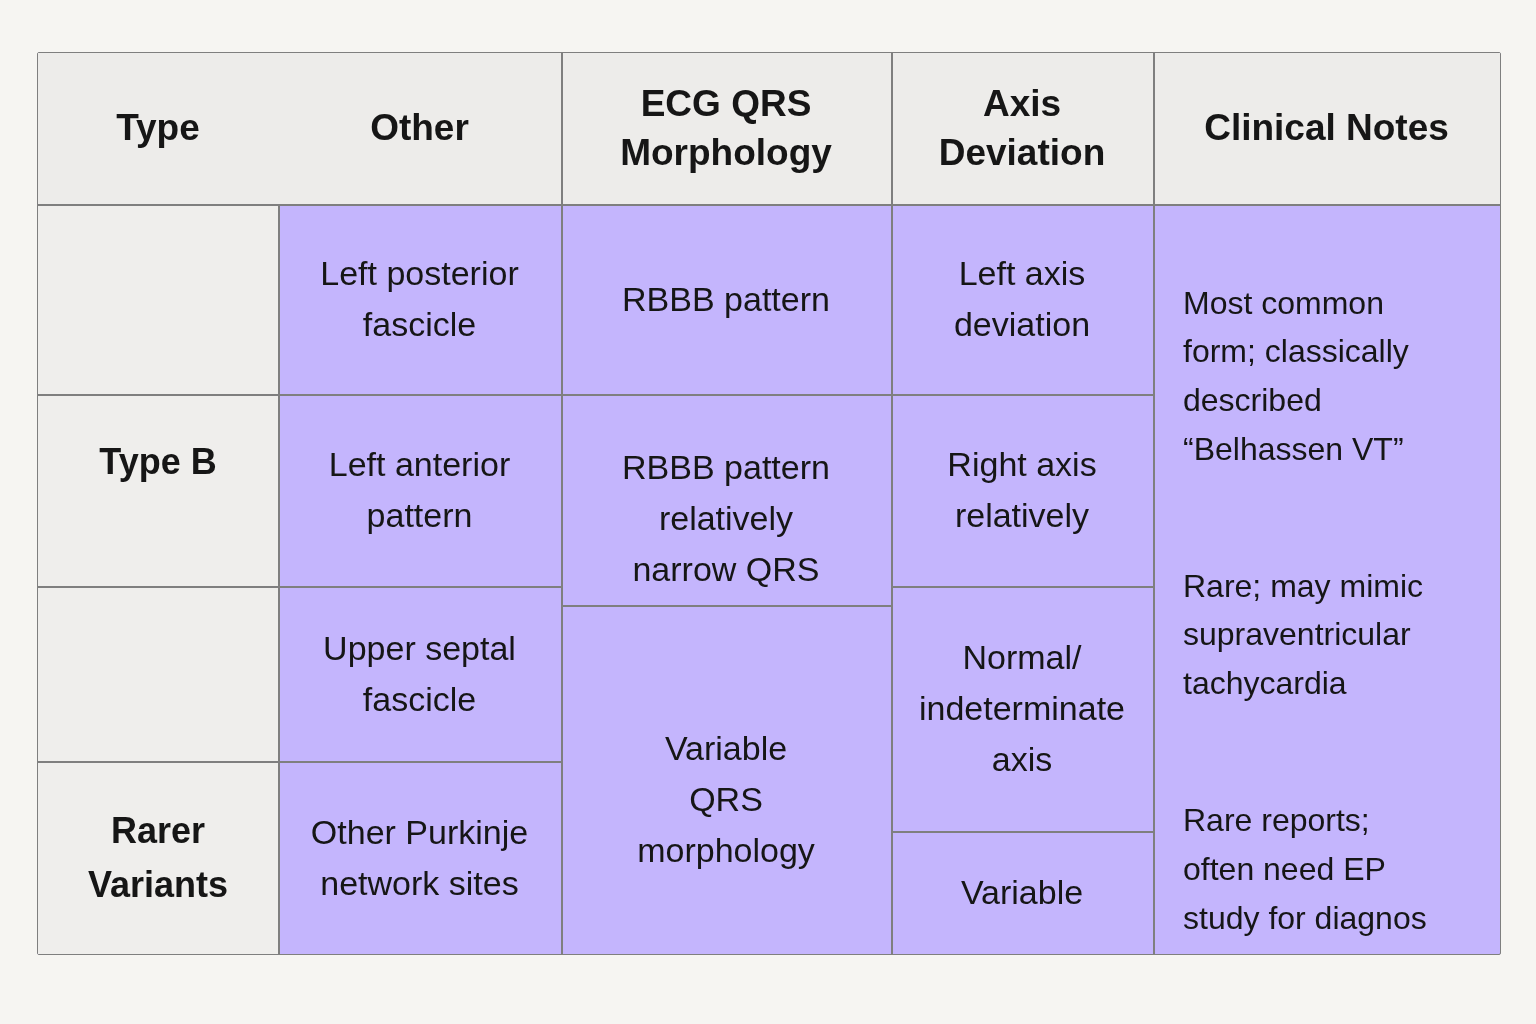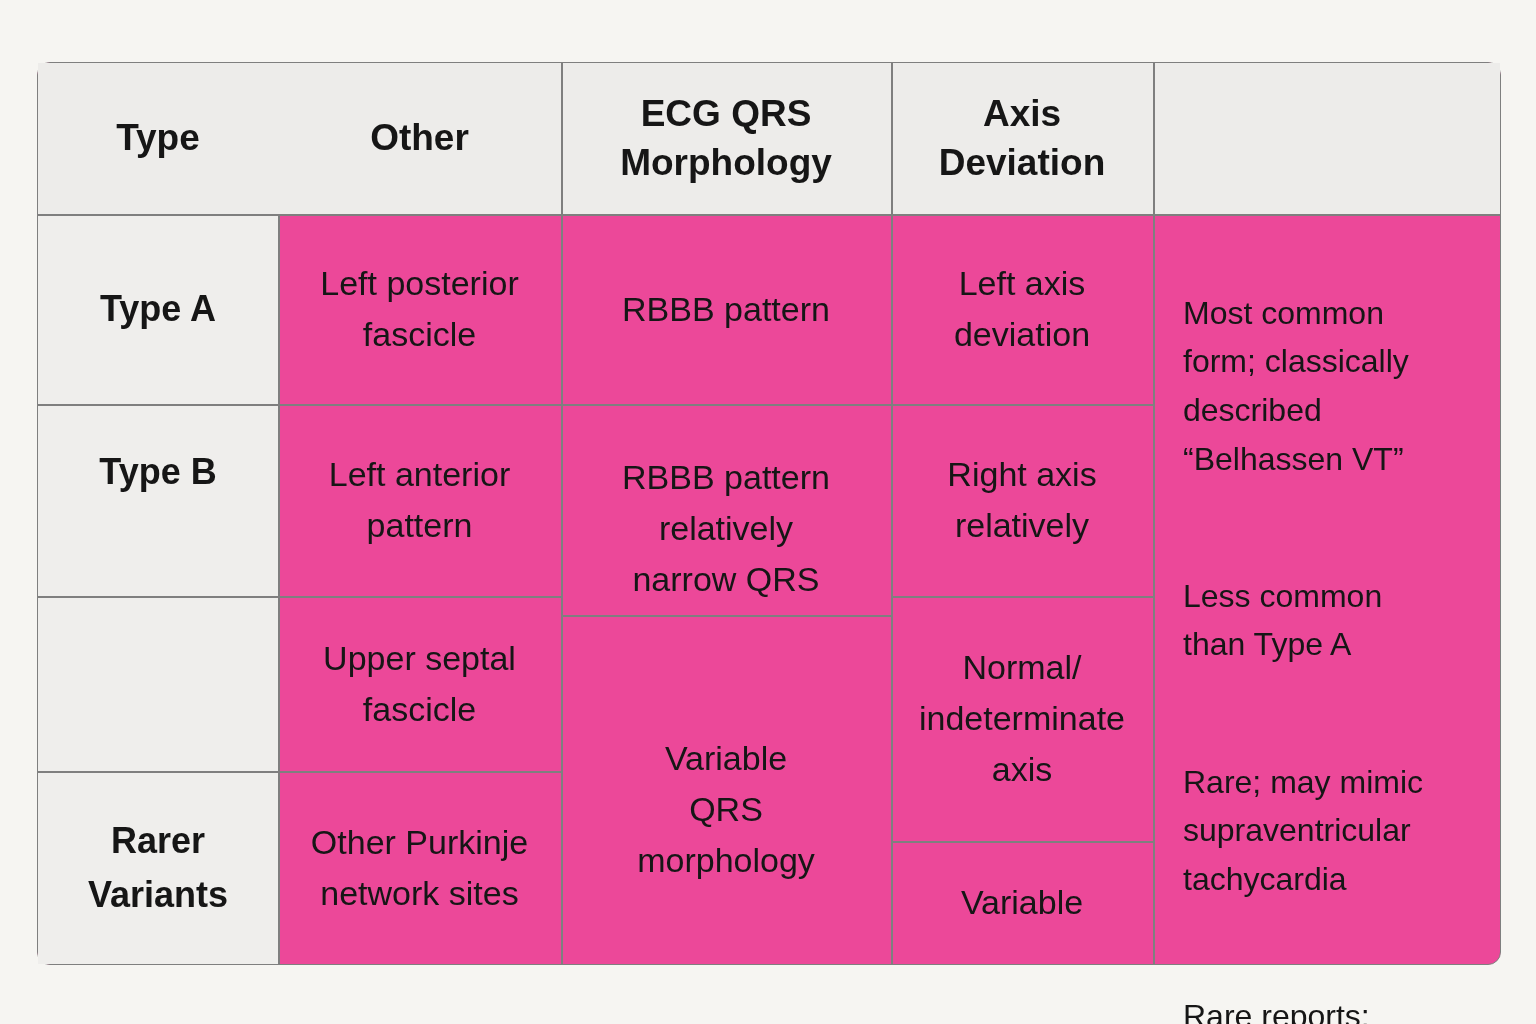--- a/index.html
+++ b/index.html
@@ -6,25 +6,25 @@
   .page{
     position:relative;
     width:1536px;height:1024px;
     background:#f6f5f2;
     overflow:hidden;
     font-family:"Liberation Sans", sans-serif;
     color:#161616;
   }
   .table{
     position:absolute;
-    left:37px;top:62px;
+    left:37px;top:52px;
     width:1462px;height:901px;
-    background:#ec4899;
+    background:#c4b5fd;
     border:1.5px solid #7f7f7f;
-    border-radius:13px;
+    border-radius:2px;
     box-sizing:content-box;
   }
   .bg{position:absolute;}
   .bg-header{left:0;top:0;width:1462px;height:151px;background:#edecea;}
   .bg-col1{left:0;top:151px;width:240px;height:750px;background:#efeeec;}
   .gl{position:absolute;background:#7f7f7f;}
   .cell{
     position:absolute;
     display:flex;align-items:center;justify-content:center;
     text-align:center;
@@ -62,22 +62,22 @@
     <div class="gl" style="left:523px;top:0;width:1.5px;height:901px"></div>
     <div class="gl" style="left:853px;top:0;width:1.5px;height:901px"></div>
     <div class="gl" style="left:1115px;top:0;width:1.5px;height:901px"></div>
 
     <div class="cell hcell" style="left:0;top:0;width:240px;height:151px">Type</div>
     <div class="cell hcell" style="left:240px;top:0;width:283px;height:151px">Other</div>
     <div class="cell hcell" style="left:523px;top:0;width:330px;height:151px">ECG QRS
 Morphology</div>
     <div class="cell hcell" style="left:853px;top:0;width:262px;height:151px">Axis
 Deviation</div>
+    <div class="cell hcell" style="left:1115px;top:0;width:347px;height:151px">Clinical Notes</div>
 
-    <div class="cell bold" style="left:0;top:151px;width:240px;height:190px">Type A</div>
     <div class="cell bold" style="left:0;top:341px;width:240px;height:136px">Type B</div>
     <div class="cell bold" style="left:0;top:708px;width:240px;height:193px">Rarer
 Variants</div>
 
     <div class="cell" style="left:240px;top:151px;width:283px;height:190px">Left posterior
 fascicle</div>
     <div class="cell" style="left:240px;top:341px;width:283px;height:192px">Left anterior
 pattern</div>
     <div class="cell" style="left:240px;top:533px;width:283px;height:175px">Upper septal
 fascicle</div>
@@ -99,22 +99,20 @@
     <div class="cell" style="left:853px;top:533px;width:262px;height:245px">Normal/
 indeterminate
 axis</div>
     <div class="cell" style="left:853px;top:778px;width:262px;height:123px">Variable</div>
 
     <div class="cell notes" style="left:1115px;top:151px;width:347px;height:750px">
       <p>Most common
 form; classically
 described
 “Belhassen VT”</p>
-      <p>Less common
-than Type A</p>
       <p>Rare; may mimic
 supraventricular
 tachycardia</p>
       <p>Rare reports;
 often need EP
 study for diagnos</p>
     </div>
 
   </div>
 </div>

